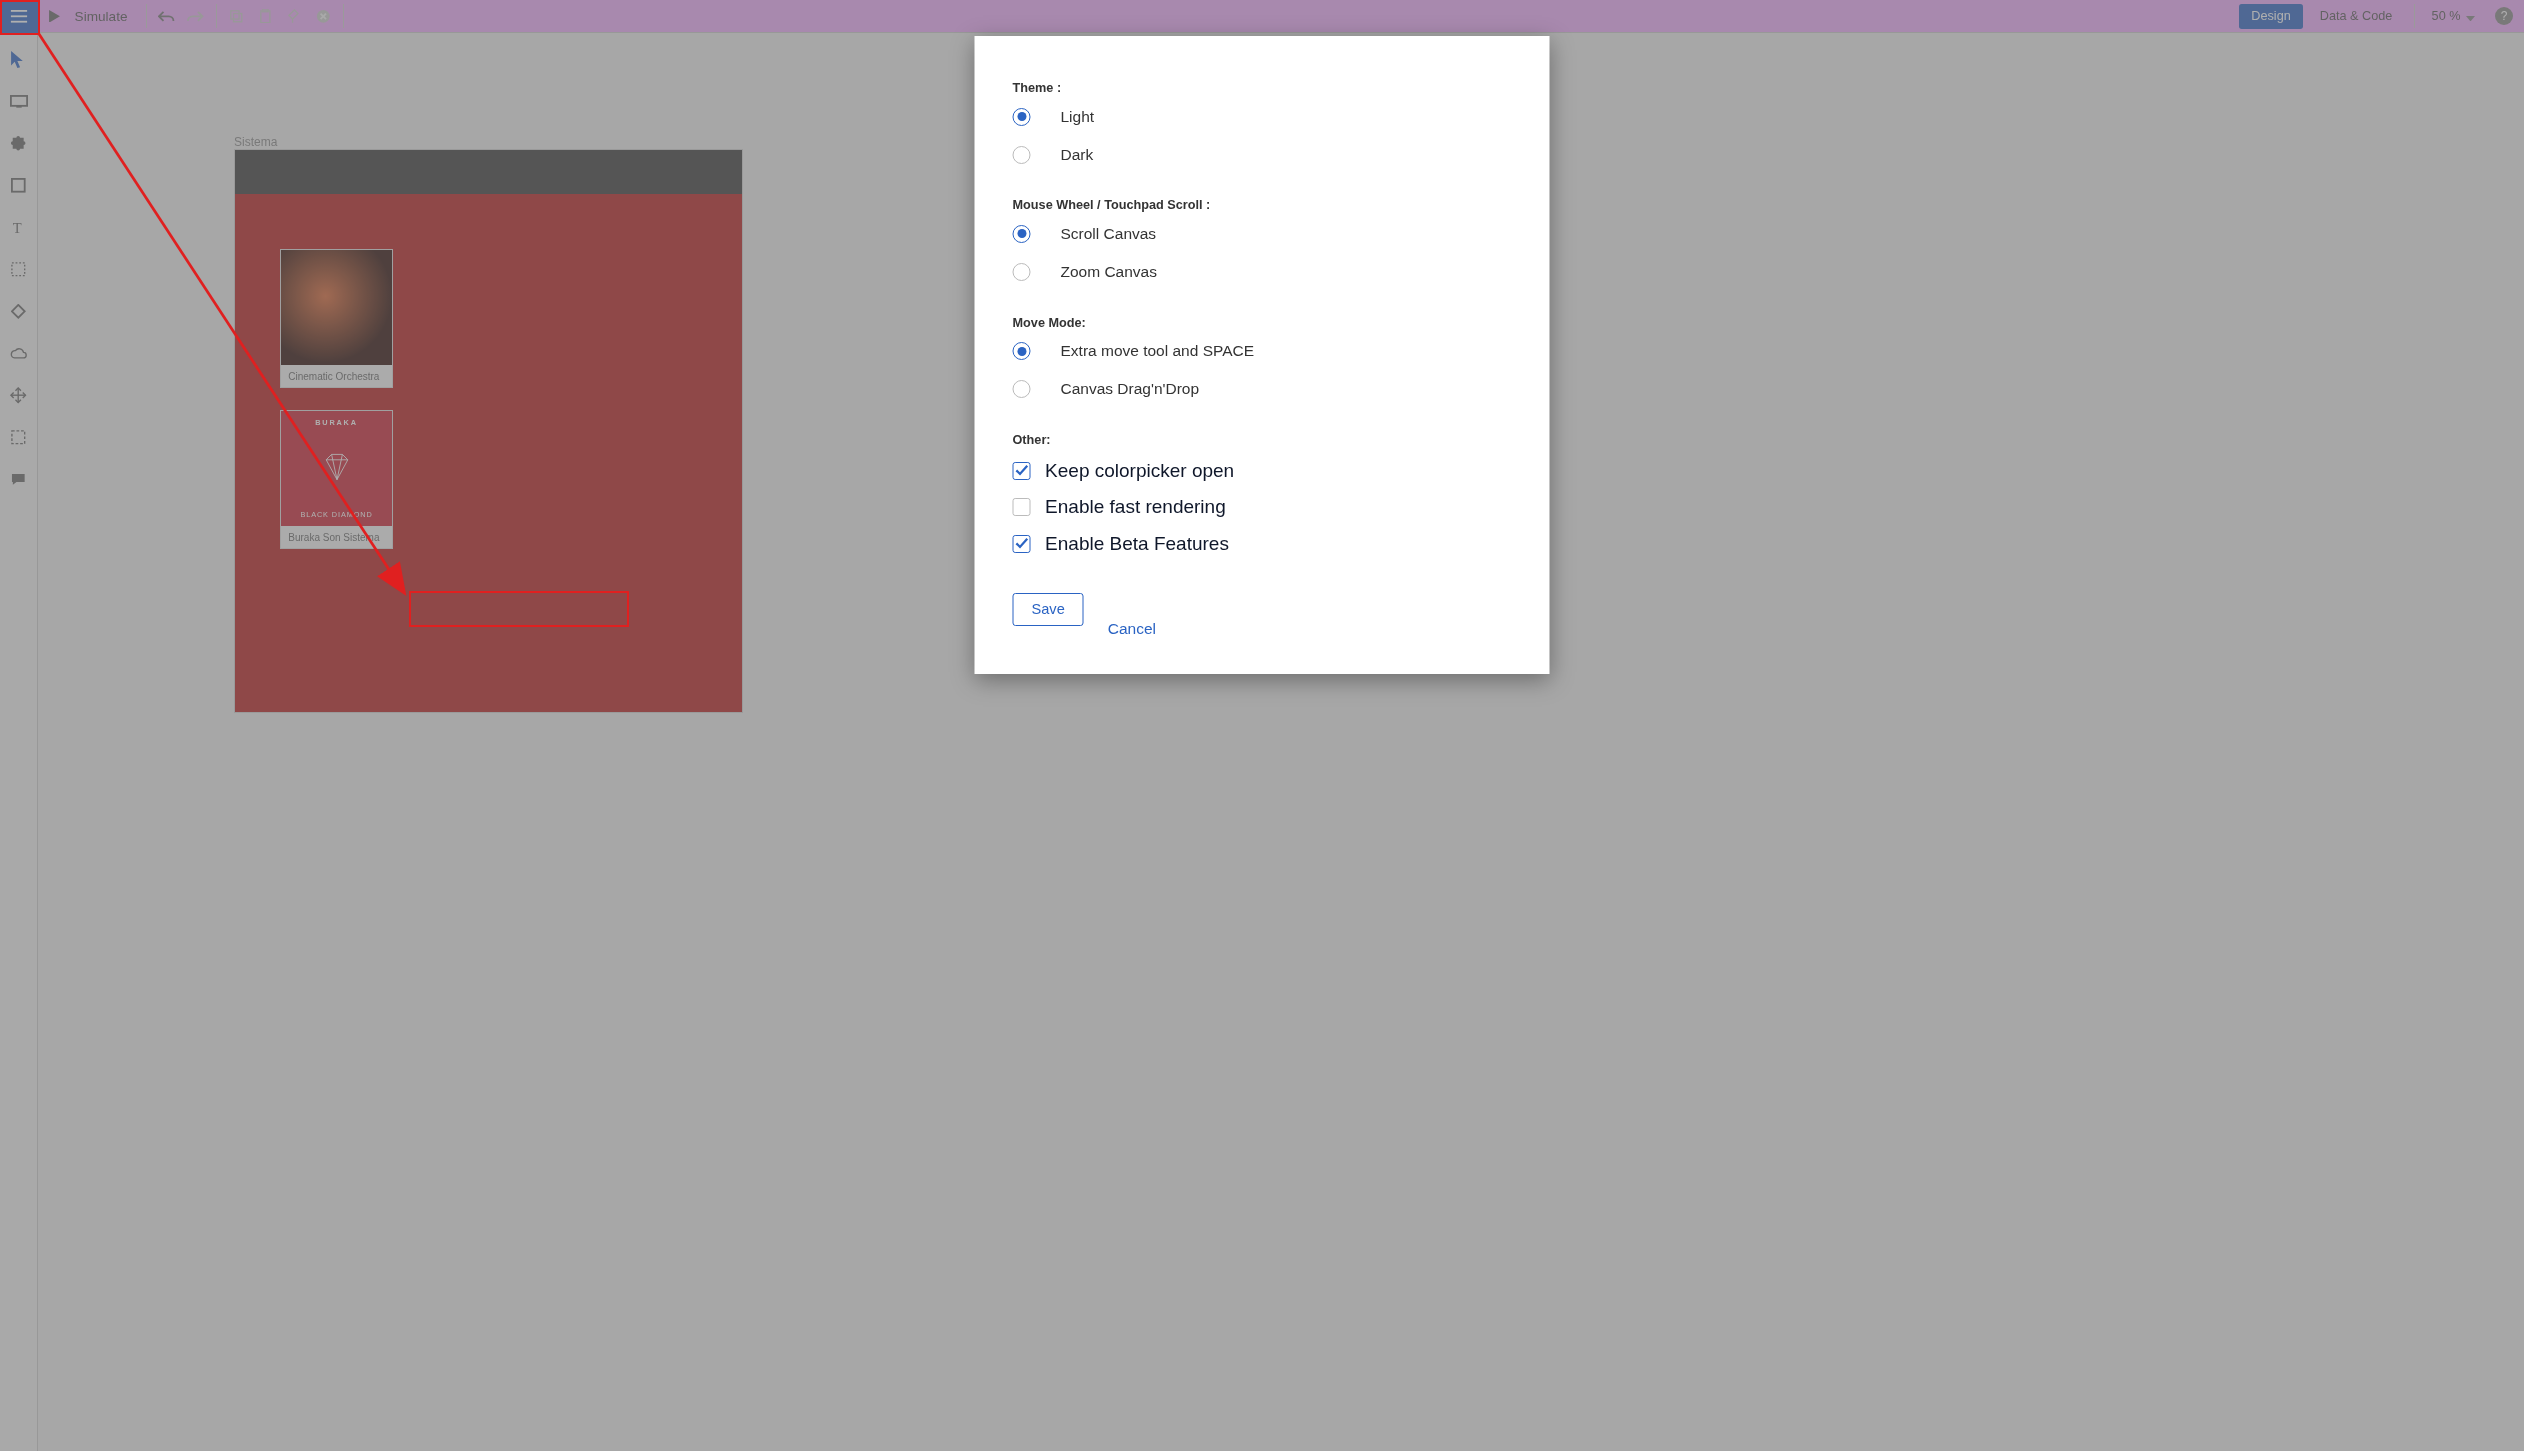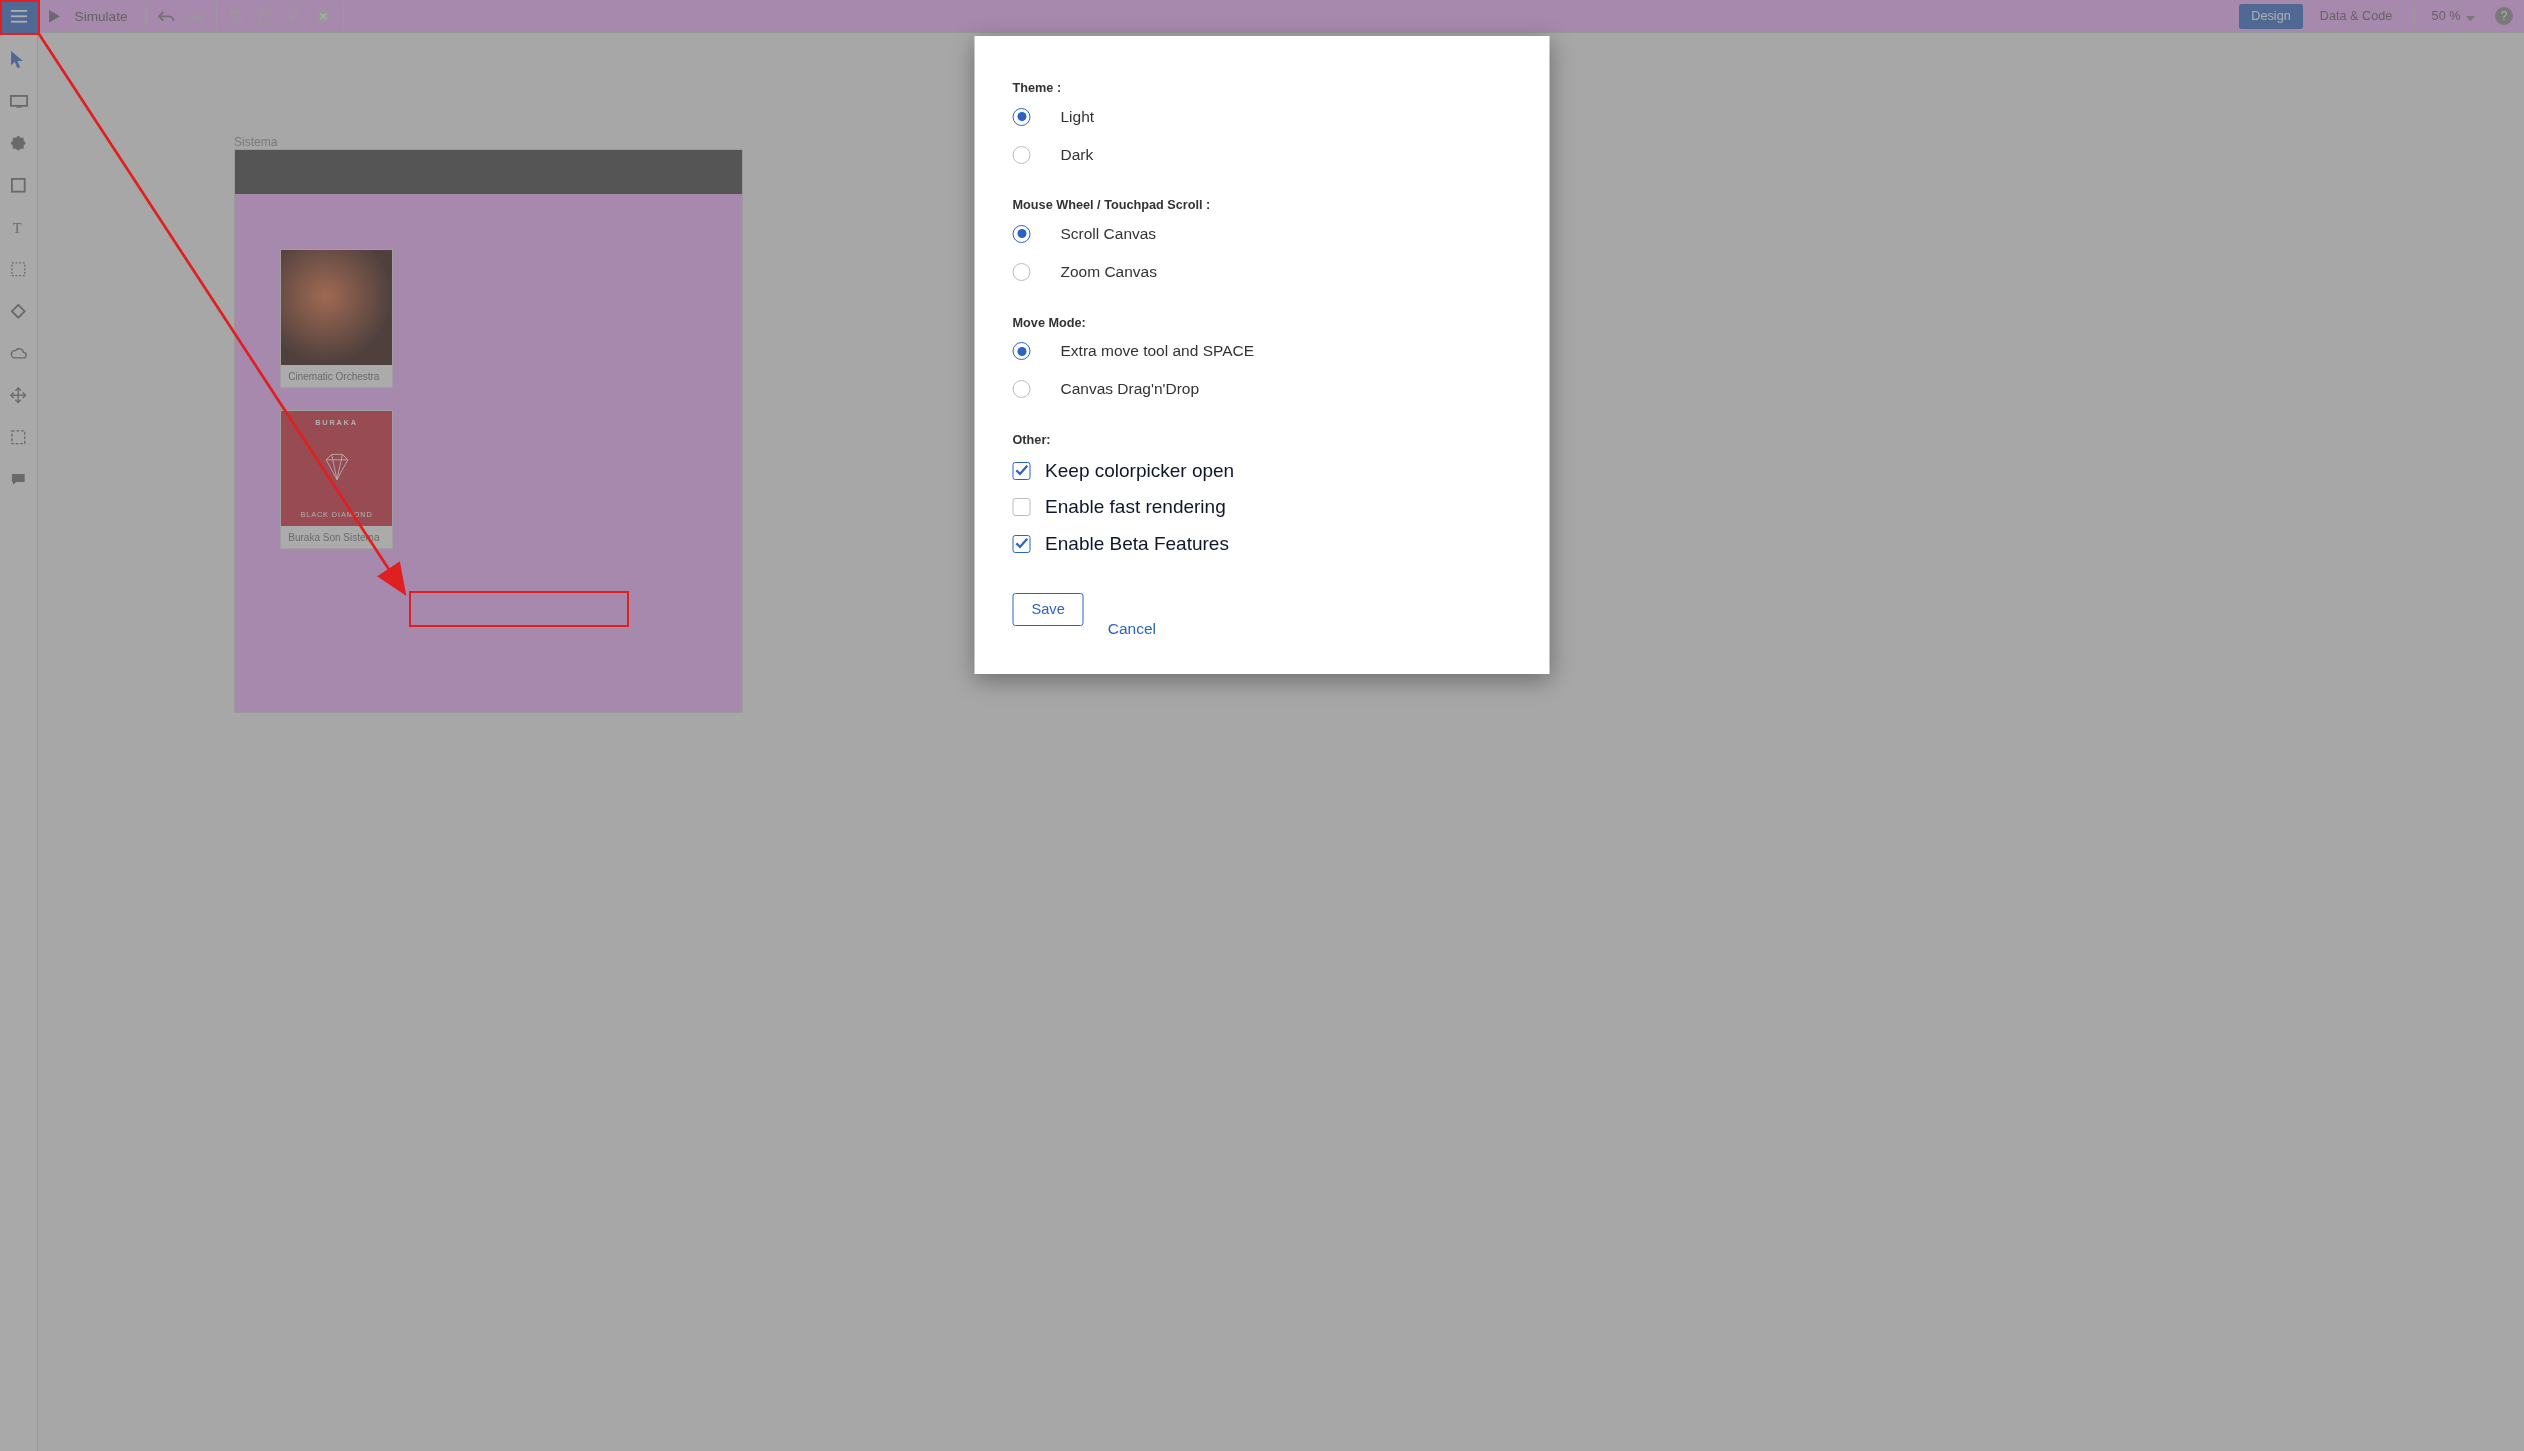--- a/index.html
+++ b/index.html
@@ -51,21 +51,21 @@
   color:#666; cursor:pointer;
 }
 .tool-btn.active { color:#2a63c3; }
 
 
 .canvas-wrap { flex:1; background:#ededed; position:relative; overflow:hidden; }
 .screen-label { position:absolute; left:196px; top:102px; color:#888; font-size:12px; }
 .screen-frame {
   position:absolute; left:196px; top:116px;
   width:509px; height:564px;
-  background:#f0abfc; border:0.9px solid #d0d0d0;
+  background:#b91c1c; border:0.9px solid #d0d0d0;
 }
 .screen-header { height:44px; background:#383838; }
 .albums { padding:55px 45px; display:flex; flex-direction:column; gap:22px; }
 .album-card { width:113px; border:0.9px solid #ddd; background:#fff; }
 .album-art { width:100%; height:115px; background:#222; display:flex; align-items:center; justify-content:center; }
 .album-art.art1 { background: radial-gradient(circle at 40% 40%, #d63, #2a0a05 70%); }
 .album-art.art2 { background: #c23; position:relative; }
 .album-art.art2 .diamond svg { stroke:#fff; }
 .album-art.art2 .bd { position:absolute; bottom:7.3px; color:#fff; font-size:7.3px; letter-spacing:0.9px; }
 .album-art.art2 .br { position:absolute; top:7.3px; color:#fff; font-size:7.3px; letter-spacing:1.8px; font-weight:bold; }

